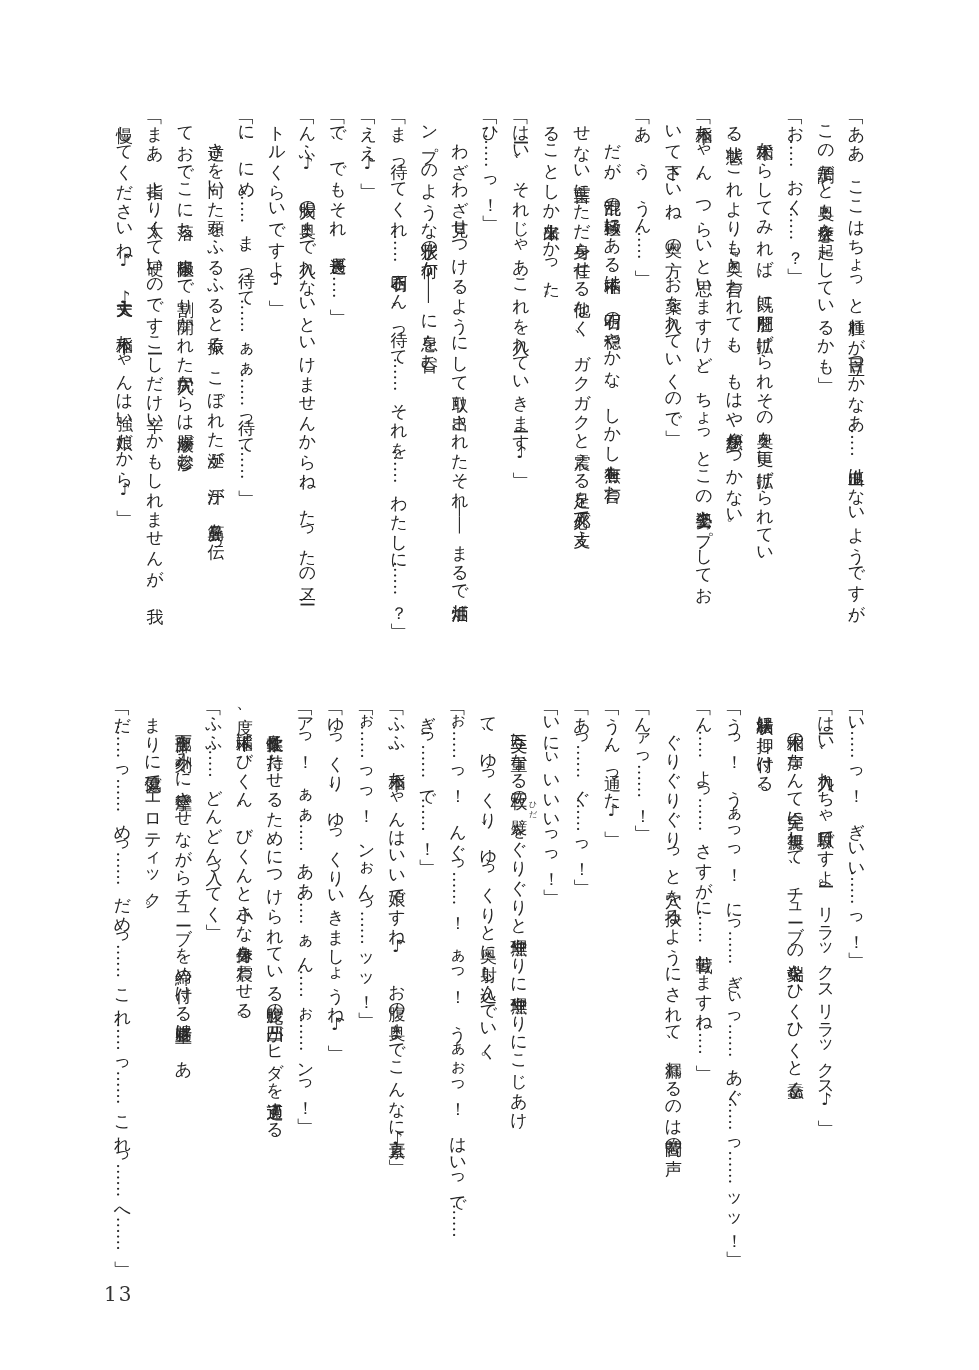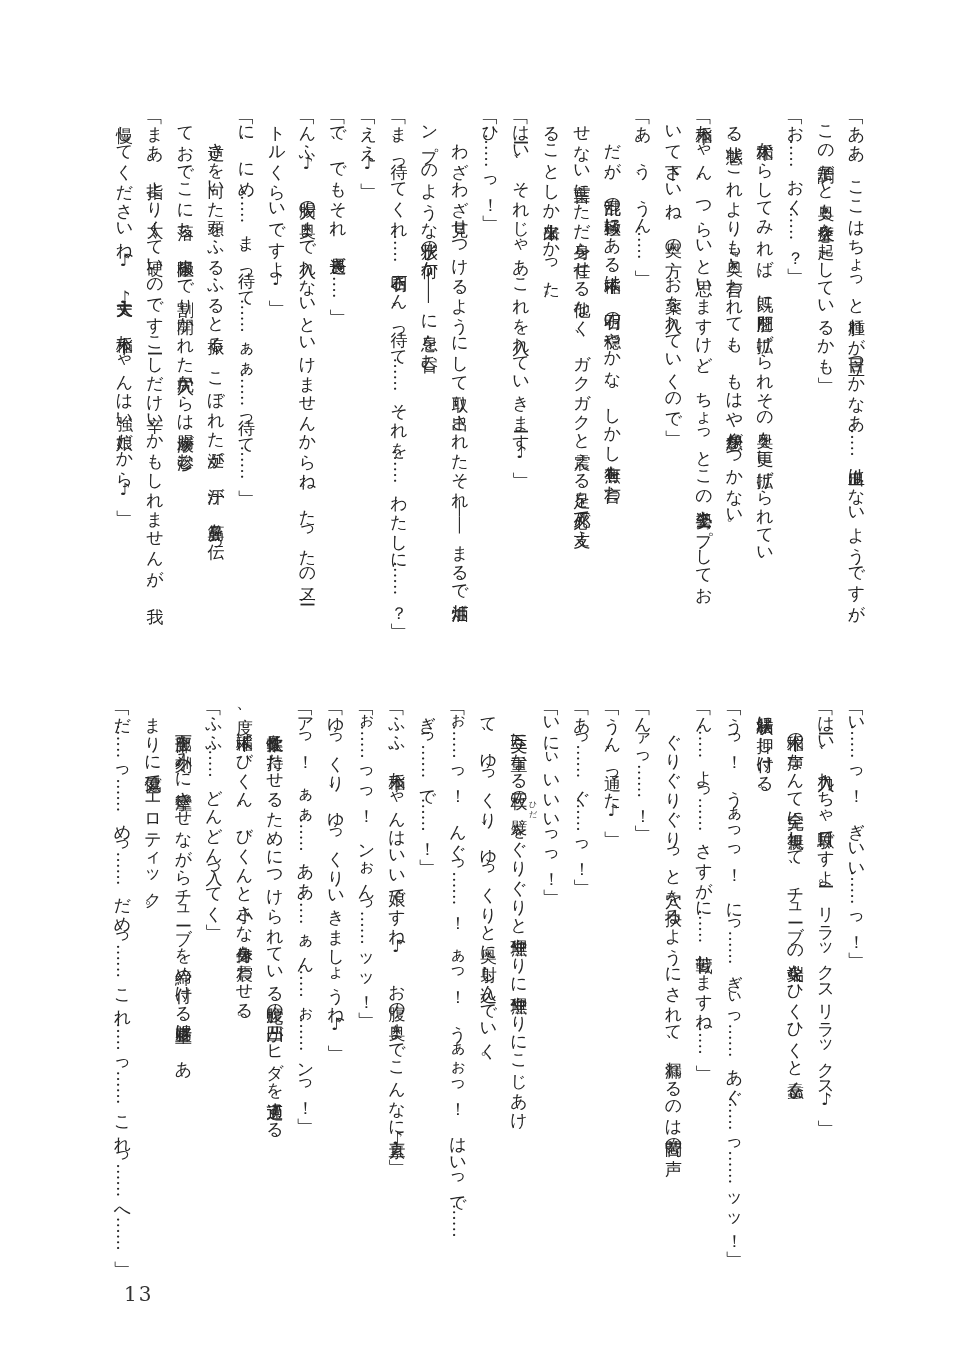--- a/index.html
+++ b/index.html
@@ -39,21 +39,21 @@
     text-indent: 17px;
   }
   ruby { ruby-align: center; }
   rt {
     font-size: 8px;
     letter-spacing: 0;
     color: #3a3a3a;
   }
   .page-number {
     position: absolute;
-    left: 124px;
+    left: 104px;
     top: 1282px;
     font-size: 20px;
     letter-spacing: 2px;
     color: #333333;
   }
 </style>
 </head>
 <body>
 
 <div class="page">

